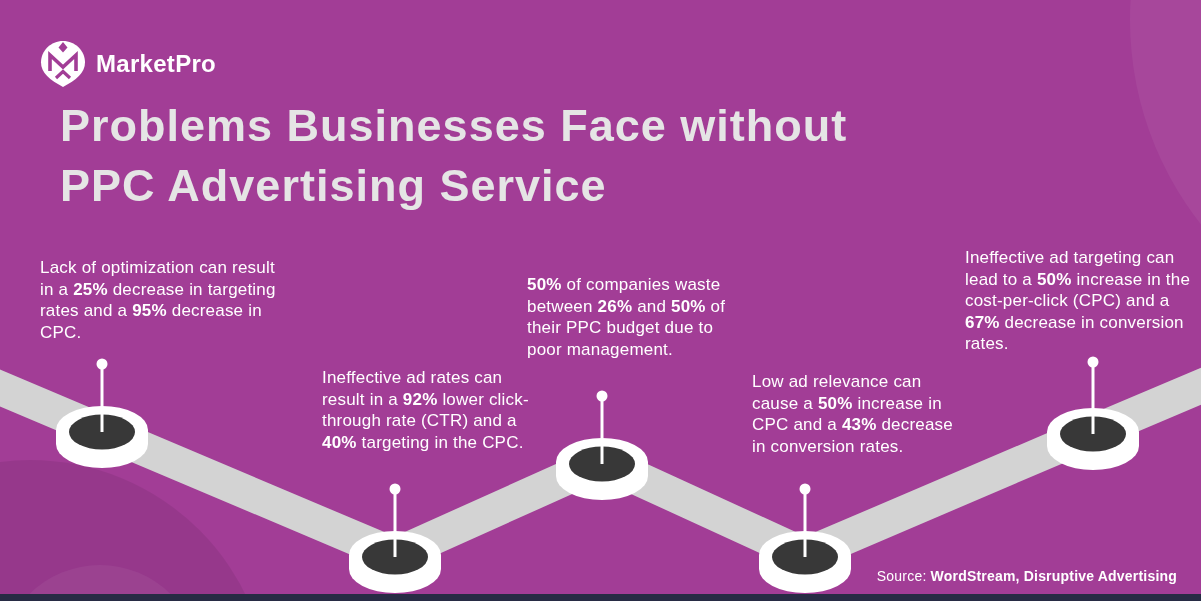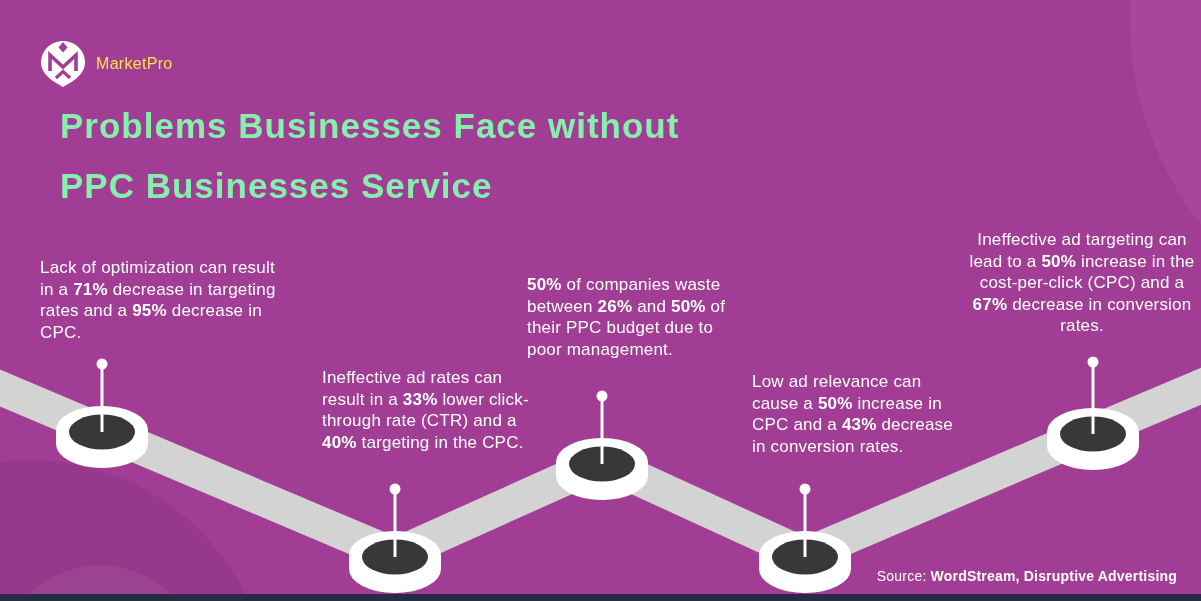--- a/index.html
+++ b/index.html
@@ -8,25 +8,25 @@
     position:relative;width:1201px;height:601px;overflow:hidden;
     background:var(--bg,#a23d96);
   }
   .deco{position:absolute;border-radius:50%;pointer-events:none;}
   .deco-tr{width:660px;height:660px;left:1130px;top:-310px;background:rgba(255,255,255,0.055);}
   .deco-bl-dark{width:480px;height:480px;left:-210px;top:460px;background:rgba(0,0,0,0.07);}
   .deco-bl-light{width:200px;height:200px;left:0px;top:565px;background:rgba(255,255,255,0.05);}
 
   .logo{position:absolute;left:40px;top:40px;display:flex;align-items:center;gap:10px;}
   .logo svg{display:block;}
-  .logo-text{color:#fde047;font-size:16px;font-weight:400;letter-spacing:0.3px;}
+  .logo-text{color:#ffffff;font-size:24px;font-weight:700;letter-spacing:0.3px;}
 
   .title{
-    position:absolute;left:60px;top:96px;color:#86efac;
-    font-size:35px;font-weight:800;line-height:60px;letter-spacing:1px;
+    position:absolute;left:60px;top:96px;color:#e5e5e5;
+    font-size:45px;font-weight:800;line-height:60px;letter-spacing:1px;
   }
 
   .stat{
     position:absolute;color:#fff;font-size:17px;line-height:21.5px;letter-spacing:0.2px;
   }
   .stat .b{font-weight:700;}
 
   .chart{position:absolute;left:0;top:0;}
 
   .source{
@@ -104,31 +104,31 @@
         <path d="M23 2 L18.5 7.5 L23 12.5 L27.5 7.5 Z" fill="#a23d96"></path>
         <path d="M10 31 L10 15 L23 27 L36 15 L36 31" fill="none" stroke="#a23d96" stroke-width="3.6"></path>
         <path d="M16 38 L23 31.5 L30 38" fill="none" stroke="#a23d96" stroke-width="3.2"></path>
       </svg>
     </span>
     <span class="logo-text">MarketPro</span>
   </div>
 
   <div class="title">
     <div>Problems Businesses Face without</div>
-    <div>PPC Businesses Service</div>
+    <div>PPC Advertising Service</div>
   </div>
 
-  <div class="stat" style="left:40px;top:257px;width:238px;"><span>Lack of optimization can result in a </span><span class="b">71%</span><span> decrease in targeting rates and a </span><span class="b">95%</span><span> decrease in CPC.</span></div>
+  <div class="stat" style="left:40px;top:257px;width:238px;"><span>Lack of optimization can result in a </span><span class="b">25%</span><span> decrease in targeting rates and a </span><span class="b">95%</span><span> decrease in CPC.</span></div>
 
-  <div class="stat" style="left:322px;top:367px;width:224px;"><span>Ineffective ad rates can result in a </span><span class="b">33%</span><span> lower click-through rate (CTR) and a </span><span class="b">40%</span><span> targeting in the CPC.</span></div>
+  <div class="stat" style="left:322px;top:367px;width:224px;"><span>Ineffective ad rates can result in a </span><span class="b">92%</span><span> lower click-through rate (CTR) and a </span><span class="b">40%</span><span> targeting in the CPC.</span></div>
 
   <div class="stat" style="left:527px;top:274px;width:218px;"><span class="b">50%</span><span> of companies waste between </span><span class="b">26%</span><span> and </span><span class="b">50%</span><span> of their PPC budget due to poor management.</span></div>
 
   <div class="stat" style="left:740px;top:371px;width:218px;margin-left:12px;"><span>Low ad relevance can cause a </span><span class="b">50%</span><span> increase in CPC and a </span><span class="b">43%</span><span> decrease in conversion rates.</span></div>
 
-  <div class="stat" style="left:965px;top:229px;width:234px;text-align:center;"><span>Ineffective ad targeting can lead to a </span><span class="b">50%</span><span> increase in the cost-per-click (CPC) and a </span><span class="b">67%</span><span> decrease in conversion rates.</span></div>
+  <div class="stat" style="left:965px;top:247px;width:234px;"><span>Ineffective ad targeting can lead to a </span><span class="b">50%</span><span> increase in the cost-per-click (CPC) and a </span><span class="b">67%</span><span> decrease in conversion rates.</span></div>
 
   <div class="source">
     <span>Source: </span><span class="b">WordStream, Disruptive Advertising</span>
   </div>
 
   <div class="footer-bar"></div>
 </div>
 
 </body></html>

